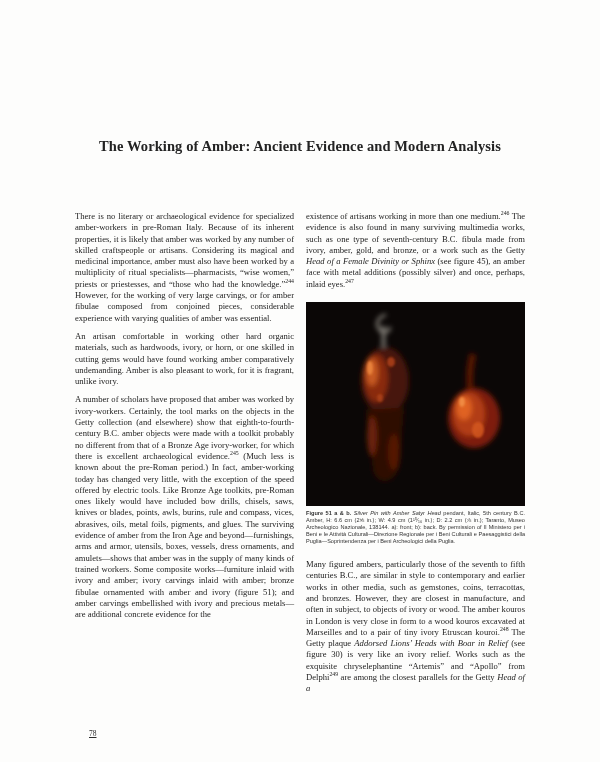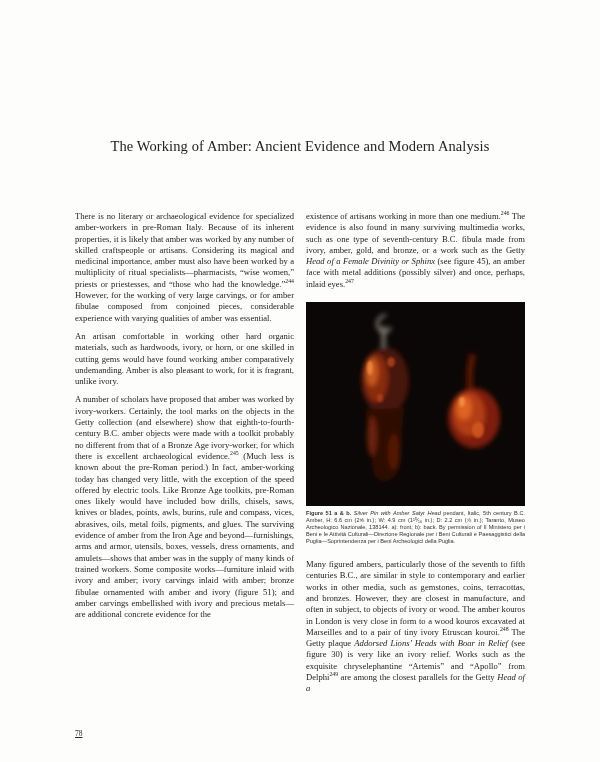--- a/index.html
+++ b/index.html
@@ -12,21 +12,21 @@
   }
   .page{
     position:relative;
     width:600px;height:762px;
     box-sizing:border-box;
     padding:137px 75px 0 75px;
   }
   .doc-title{
     text-align:center;
     font-size:14.5px;
-    font-weight:400;
+    font-weight:700;
     letter-spacing:0.1px;
     line-height:18px;
     margin:0 0 0 0;
   }
   .columns{
     display:flex;
     gap:12px;
     margin-top:56px;
   }
   .col{
@@ -58,21 +58,21 @@
     font-family:"Liberation Sans", sans-serif;
     font-size:5.6px;
     line-height:7px;
     text-align:justify;
     color:#333;
     margin:4px 0 14px 0;
   }
   .figure-caption b{font-weight:bold;}
   .page-number{
     position:absolute;
-    left:75px;
+    left:89px;
     top:729px;
     font-size:7.5px;
     color:#2a2a2a;
     text-decoration:underline;
   }
 </style>
 </head>
 <body>
 
 <div class="page">

